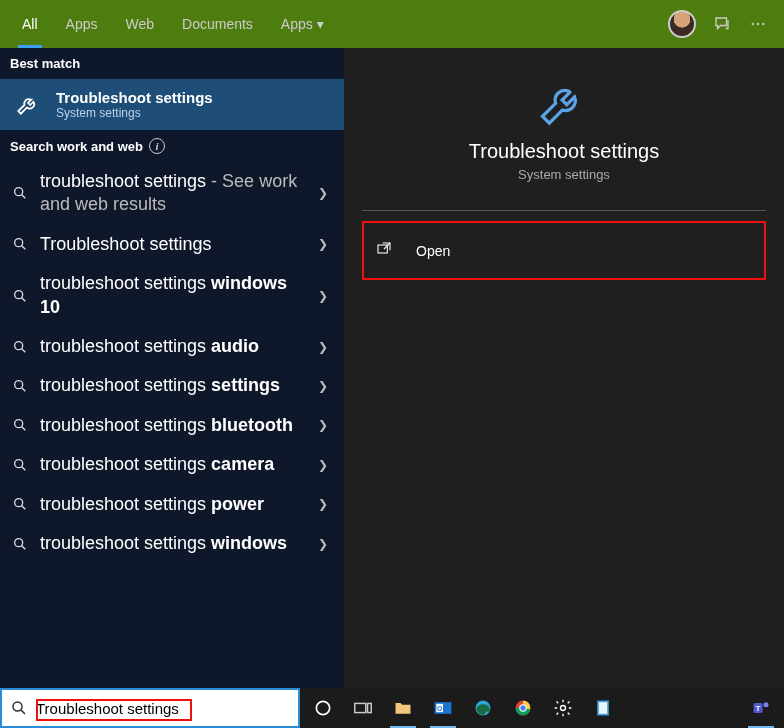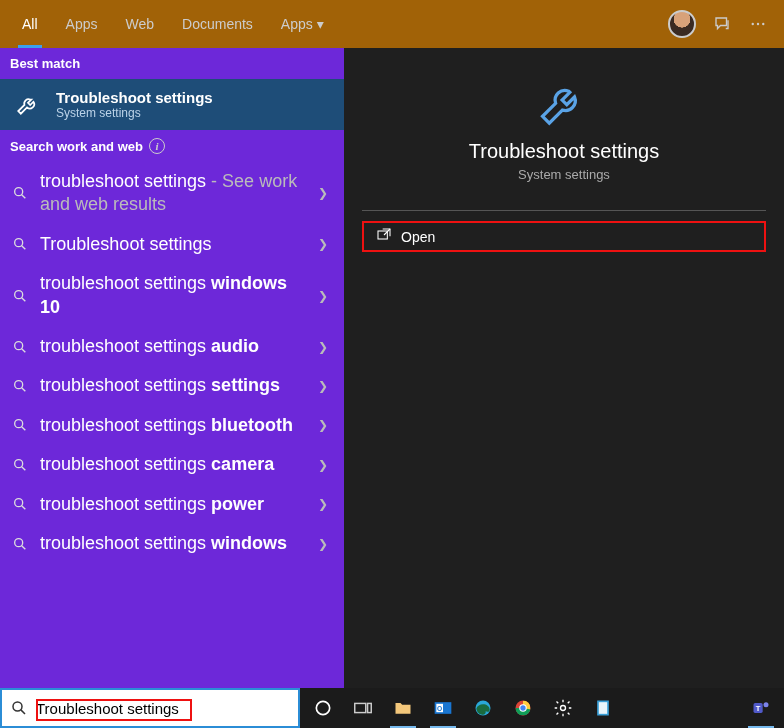--- a/index.html
+++ b/index.html
@@ -1,30 +1,30 @@
 <!DOCTYPE html>
 <html><head>
 <meta charset="utf-8">
 <style>
   * { margin: 0; padding: 0; box-sizing: border-box; font-family: "Segoe UI", Arial, sans-serif; }
   body { width: 784px; height: 728px; background: #000; overflow: hidden; position: relative; }
 
   
-  .tabs { height: 48px; background: #a16207; display: flex; align-items: center; padding: 0 8px; color: #fff; }
+  .tabs { height: 48px; background: #4d7c0f; display: flex; align-items: center; padding: 0 8px; color: #fff; }
   .tab { padding: 0 14px; height: 48px; display: flex; align-items: center; font-size: 14px; color: #ccc; cursor: pointer; position: relative; }
   .tab.active { color: #fff; }
   .tab.active::after { content:""; position:absolute; left:10px; right:10px; bottom:0; height:3px; background:#3aa0ef; }
   .tab .chev { margin-left:4px; }
   .tabs-spacer { flex: 1; }
   .avatar { width: 28px; height: 28px; border-radius: 50%; background: radial-gradient(circle at 50% 30%, #d8a27a 0 40%, #3a2a22 41% 100%); border:2px solid #ccc; margin: 0 8px; }
   .hdr-icon { width: 28px; height: 28px; display:flex; align-items:center; justify-content:center; color:#ccc; margin:0 4px; cursor:pointer; }
 
   
   .main { display:flex; height: calc(100% - 48px - 40px); }
-  .left { width: 344px; background:#6d28d9; color:#fff; overflow:hidden; }
+  .left { width: 344px; background:#0f172a; color:#fff; overflow:hidden; }
   .right { flex:1; background:#1f1f1f; display:flex; flex-direction:column; }
 
   .section-title { font-size:13px; font-weight:600; padding:8px 10px; display:flex; align-items:center; gap:6px; }
 
   .best-match { background:#1e4d78; padding:10px 14px; display:flex; align-items:center; gap:14px; border-left: 0 solid transparent; }
   .best-match .icon { width:28px; height:28px; display:flex; align-items:center; justify-content:center; }
   .best-match .title { font-weight:600; font-size:15px; }
   .best-match .sub { font-size:12px; color:#bcd3e8; }
 
   .sr { display:flex; align-items:center; padding:8px 10px 8px 12px; gap:12px; cursor:pointer; }
@@ -35,21 +35,21 @@
 
   .info-circle { width:16px;height:16px;border:1px solid #ccc;border-radius:50%;display:inline-flex;align-items:center;justify-content:center;font-size:11px;color:#ccc;font-style:italic;font-family:serif;}
 
   
   .preview-top { display:flex; flex-direction:column; align-items:center; padding:28px 20px 18px; }
   .wrench { color:#5aa3e6; }
   .preview-title { color:#fff; font-size:20px; font-weight:400; margin-top:4px;}
   .preview-sub { color:#aaa; font-size:13px; margin-top:4px;}
   .divider { height:1px; background:#555; margin:10px 18px 0;}
   .actions { padding:10px 18px; }
-  .action { display:flex; align-items:center; gap:9px; padding:4px 12px; color:#fff; font-size:14px; cursor:pointer; border:2px solid #e11; }
+  .action { display:flex; align-items:center; gap:24px; padding:18px 12px; color:#fff; font-size:14px; cursor:pointer; border:2px solid #e11; }
 
   
   .bottom { position:absolute; left:0; right:0; bottom:0; height:40px; display:flex; }
   .searchbox { width:300px; height:40px; background:#fff; border:2px solid #2b8dd6; display:flex; align-items:center; padding:0 8px; gap:8px; }
   .searchbox input { flex:1; border:0; outline:0; font-size:15px; height:28px; }
   .search-highlight { position:absolute; left:34px; top:9px; height:22px; width:156px; border:2px solid #e11; pointer-events:none; }
   .taskbar { flex:1; background:#1b1b1b; display:flex; align-items:center; padding:0 4px; gap:2px; }
   .tb { width:38px; height:40px; display:flex; align-items:center; justify-content:center; cursor:pointer; position:relative;}
   .tb.active::after { content:""; position:absolute; left:6px; right:6px; bottom:0; height:2px; background:#76b9ed;}
   .taskbar-spacer { flex:1; }

